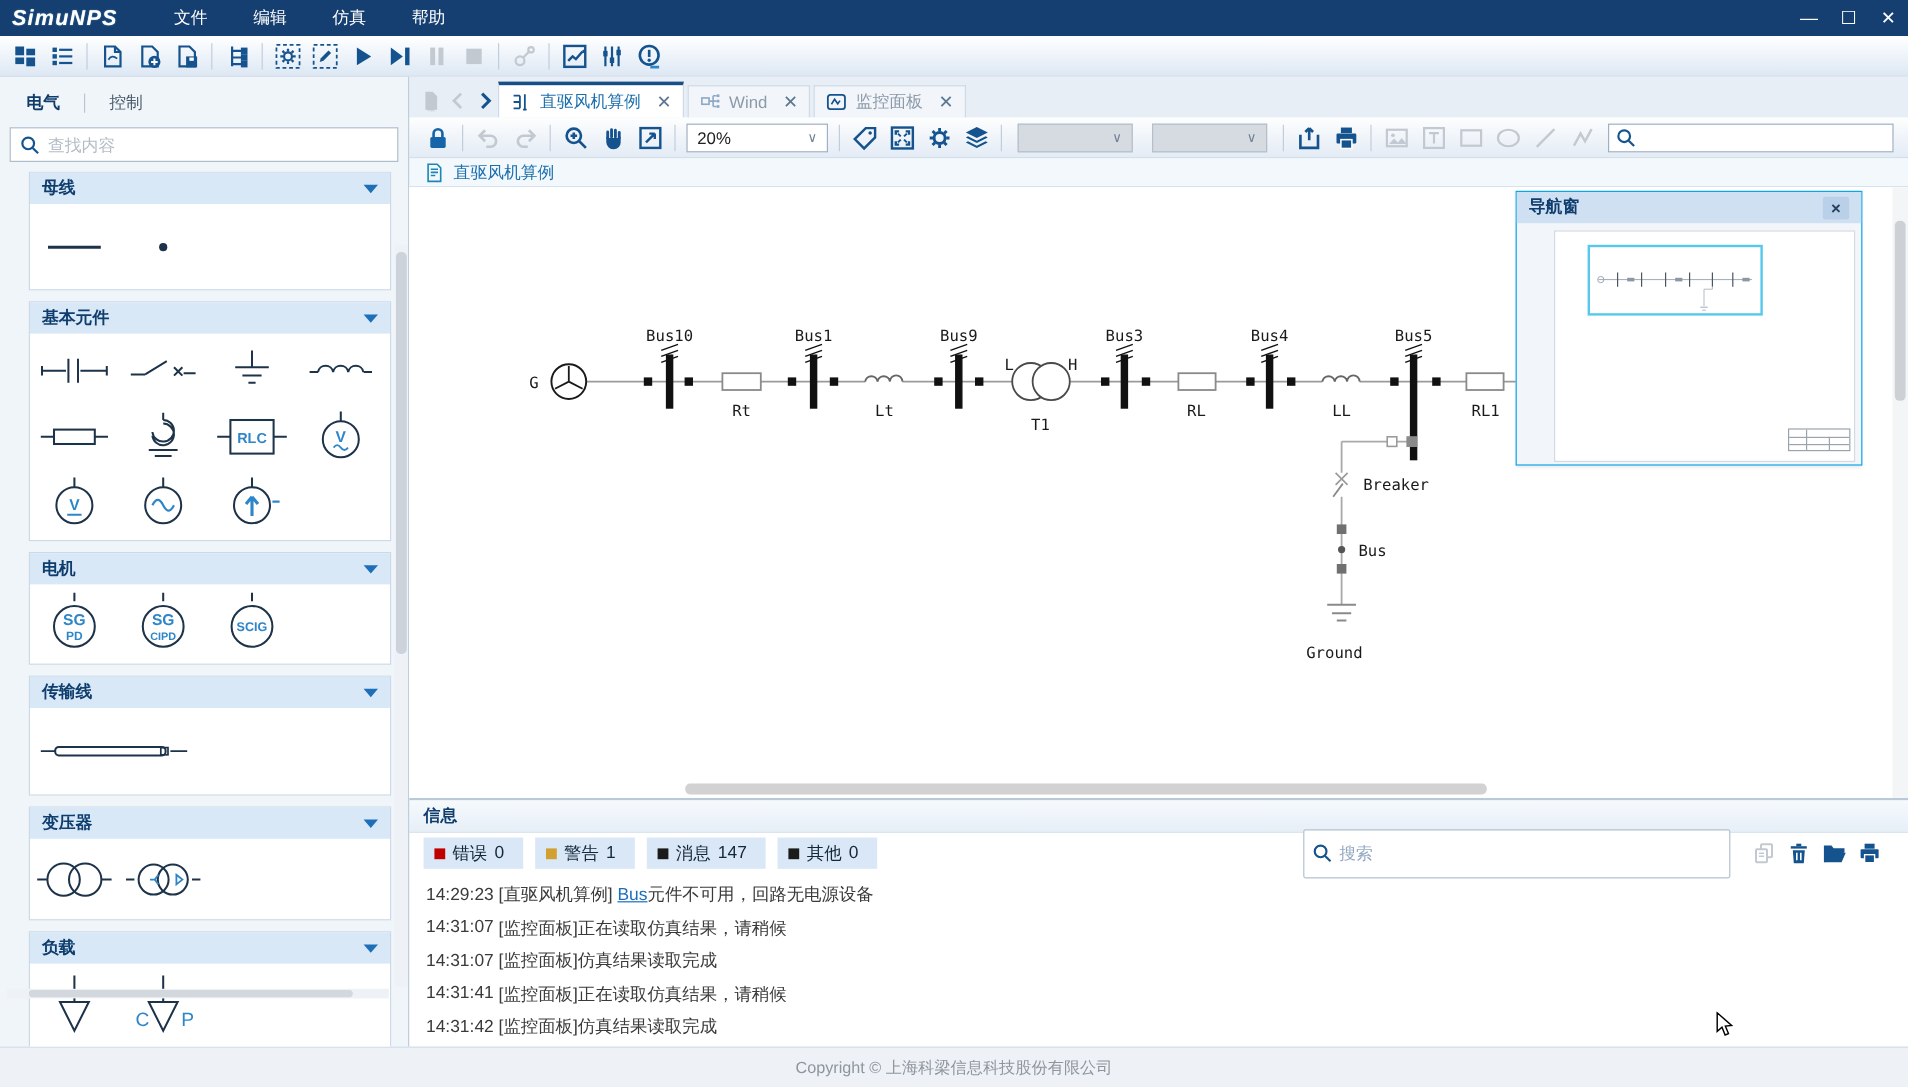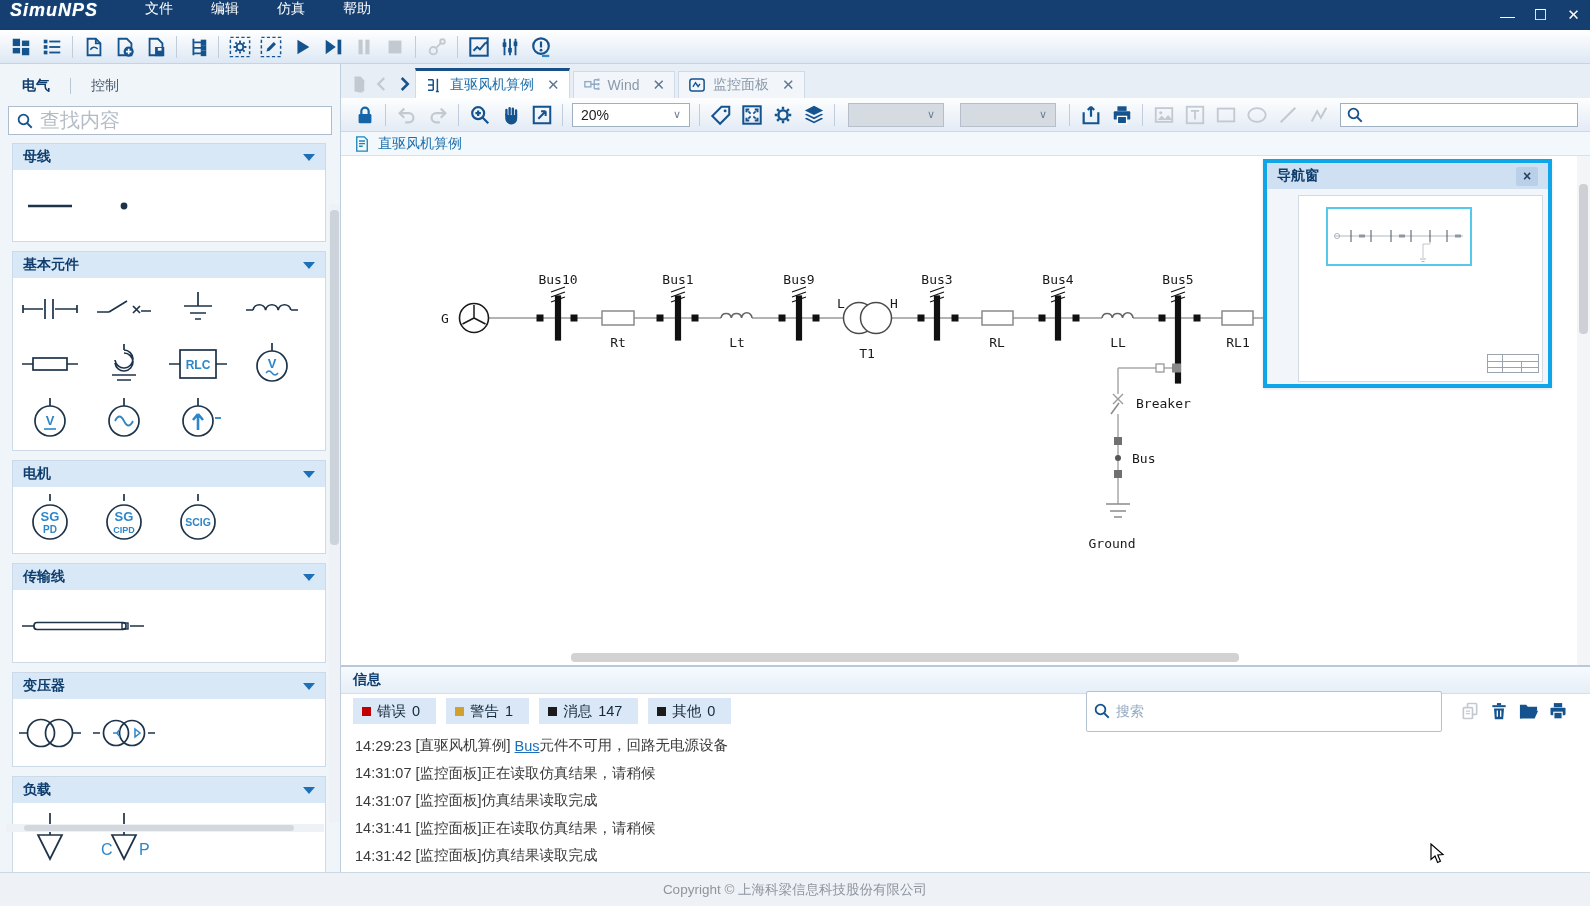--- a/index.html
+++ b/index.html
@@ -1,18 +1,18 @@
 <!DOCTYPE html>
 <html><head>
 <meta charset="utf-8">
 <style>
 *{box-sizing:border-box;margin:0;padding:0}
 html,body{width:1590px;height:906px;overflow:hidden;font-family:"Liberation Sans",sans-serif;background:#fff}
 
-.titlebar{height:30px;background:#153f70;display:flex;color:#fff;position:relative}
+.titlebar{height:30px;background:#153f70;display:flex;align-items:center;color:#fff;position:relative}
 .logo{font-style:italic;font-weight:bold;font-size:18px;letter-spacing:1px;margin-left:10px;color:#fff;text-shadow:0 0 1px #9cc6ea}
 .menubar{display:flex;margin-left:28px;font-size:14px}
 .menu-item{padding:0 19px;cursor:default}
 .winbtns{margin-left:auto;display:flex;height:100%}
 .winbtn{width:33px;height:100%;display:flex;align-items:center;justify-content:center;font-size:15px}
 
 .toolbar1{height:34px;background:linear-gradient(#ffffff,#dde8f4);border-bottom:1px solid #c6d3e2;display:flex;align-items:center;padding:0 5px}
 .tbtn{width:31px;height:28px;display:flex;align-items:center;justify-content:center;border-radius:2px}
 .sep{width:1px;height:22px;background:#c2cddc;margin:0 5px}
 .ic{width:22px;height:22px;color:#15538e;display:block}
@@ -21,23 +21,23 @@
 .ic.mid{color:#8fa9c4}
 
 .main-row{display:flex;height:808px}
 
 .sidebar{width:341px;background:#f0f5fa;border-right:1px solid #bfcddd;display:flex;flex-direction:column;position:relative}
 .side-tabs{height:36px;display:flex;align-items:center;padding:8px 14px 0;font-size:14px;gap:6px}
 .side-tab{padding:2px 8px;color:#4a5b6c}
 .side-tab.active{color:#103c6b;font-weight:bold}
 .side-tab-sep{width:1px;height:16px;background:#b9c6d5;margin:0 6px}
 .side-search{margin:6px 8px 8px;height:29px;background:#fff;border:1px solid #aebdcd;display:flex;align-items:center;padding:0 7px;gap:6px}
-.side-search input{border:0;outline:0;flex:1;font-size:20px;color:#737373;background:transparent}
+.side-search input{border:0;outline:0;flex:1;font-size:14px;color:#737373;background:transparent}
 .side-search input::placeholder{color:#b3bcc6}
-.side-scroll{flex:1;overflow:hidden;padding:0 14px 0 12px;position:relative}
+.side-scroll{flex:1;overflow:hidden;padding:0 14px 0 24px;position:relative}
 .card{margin-bottom:9px;border:1px solid #ccd9e8;background:#fff}
 .sec-h{height:26px;background:#d9e8f7;display:flex;align-items:center;padding:0 10px;font-size:14px;font-weight:bold;color:#0f3e6e}
 .caret{margin-left:auto;width:0;height:0;border-left:6px solid transparent;border-right:6px solid transparent;border-top:7px solid #1d6fb8}
 .sec-b{display:flex;flex-wrap:wrap;padding:4px 0;align-items:center}
 .sym{width:74px;height:52px;display:flex;align-items:center;justify-content:center}
 .sym svg{stroke:#1d3349;fill:none;stroke-width:1.7}
 .sym text{stroke:none;fill:#2e86c9;font-family:"Liberation Sans",sans-serif}
 .vscroll-side{position:absolute;right:0;top:140px;bottom:50px;width:11px;background:#eef1f5}
 .vscroll-side .thumb{position:absolute;top:6px;left:1px;width:9px;height:335px;background:#cdd3da;border-radius:4px}
 .hscroll-side{position:absolute;left:6px;right:16px;bottom:40px;height:8px;background:#eef1f5}
@@ -52,21 +52,21 @@
 .toolbar2{height:34px;background:linear-gradient(#fdfefe,#e3ebf5);border-bottom:1px solid #ccd8e5;display:flex;align-items:center;padding:0 8px;flex-shrink:0}
 .zoomdd{width:118px;height:24px;background:#fff;border:1px solid #9fb0c2;display:flex;align-items:center;padding:0 8px;font-size:14px;color:#222;margin:0 4px}
 .zoomdd .chev,.ddgray .chev{margin-left:auto;color:#6e7f92;font-size:11px}
 .ddgray{width:96px;height:24px;background:#d6dbe1;border:1px solid #b5bec9;display:flex;align-items:center;padding:0 8px;margin:0 8px}
 .tsearch{flex:1;max-width:238px;height:24px;background:#fff;border:1px solid #9fb0c2;display:flex;align-items:center;padding:0 5px;margin-left:6px}
 .breadcrumb{height:24px;background:#f3f8fc;border-bottom:1px solid #d7e2ee;display:flex;align-items:center;padding:0 12px;gap:7px;font-size:14px;color:#1c6fad;flex-shrink:0}
 .canvas{flex:1;position:relative;background:#fff;overflow:hidden}
 .schematic{position:absolute;left:0;top:0}
 .schematic text{font-family:"DejaVu Sans Mono",monospace;font-size:13px;fill:#1a1a1a}
 
-.navwin{position:absolute;left:922px;top:3px;width:289px;height:229px;border:4px solid #0ea5e9;background:#f2f6fa;box-shadow:0 1px 3px rgba(0,0,0,.12)}
+.navwin{position:absolute;left:922px;top:3px;width:289px;height:229px;border:1px solid #0ea5e9;background:#f2f6fa;box-shadow:0 1px 3px rgba(0,0,0,.12)}
 .navwin-h{height:26px;background:#cfe0f2;display:flex;align-items:center;padding:0 10px;font-size:14px;font-weight:bold;color:#0f3e6e}
 .navwin-x{margin-left:auto;width:22px;height:19px;background:#bad0e8;border-radius:2px;display:flex;align-items:center;justify-content:center;color:#27415e;font-size:14px}
 .navpage{position:absolute;left:31px;top:32px;right:5px;bottom:2px;background:#fff;border:1px solid #d4dae1}
 .viewport-rect{position:absolute;left:27px;top:11px;width:146px;height:59px;border:2px solid #55c8ec}
 .tblock{position:absolute;right:3px;bottom:8px;width:52px;height:19px;border:1px solid #9aa4ae}
 .tblock div{position:absolute;background:#9aa4ae}
 
 .hscroll-canvas{position:absolute;left:0;right:14px;bottom:2px;height:11px}
 .hscroll-canvas .thumb{position:absolute;left:230px;width:668px;top:1px;height:9px;background:#d2d2d2;border-radius:4px}
 .vscroll-canvas{position:absolute;right:0;top:0;bottom:0;width:13px;background:#f4f5f6}

